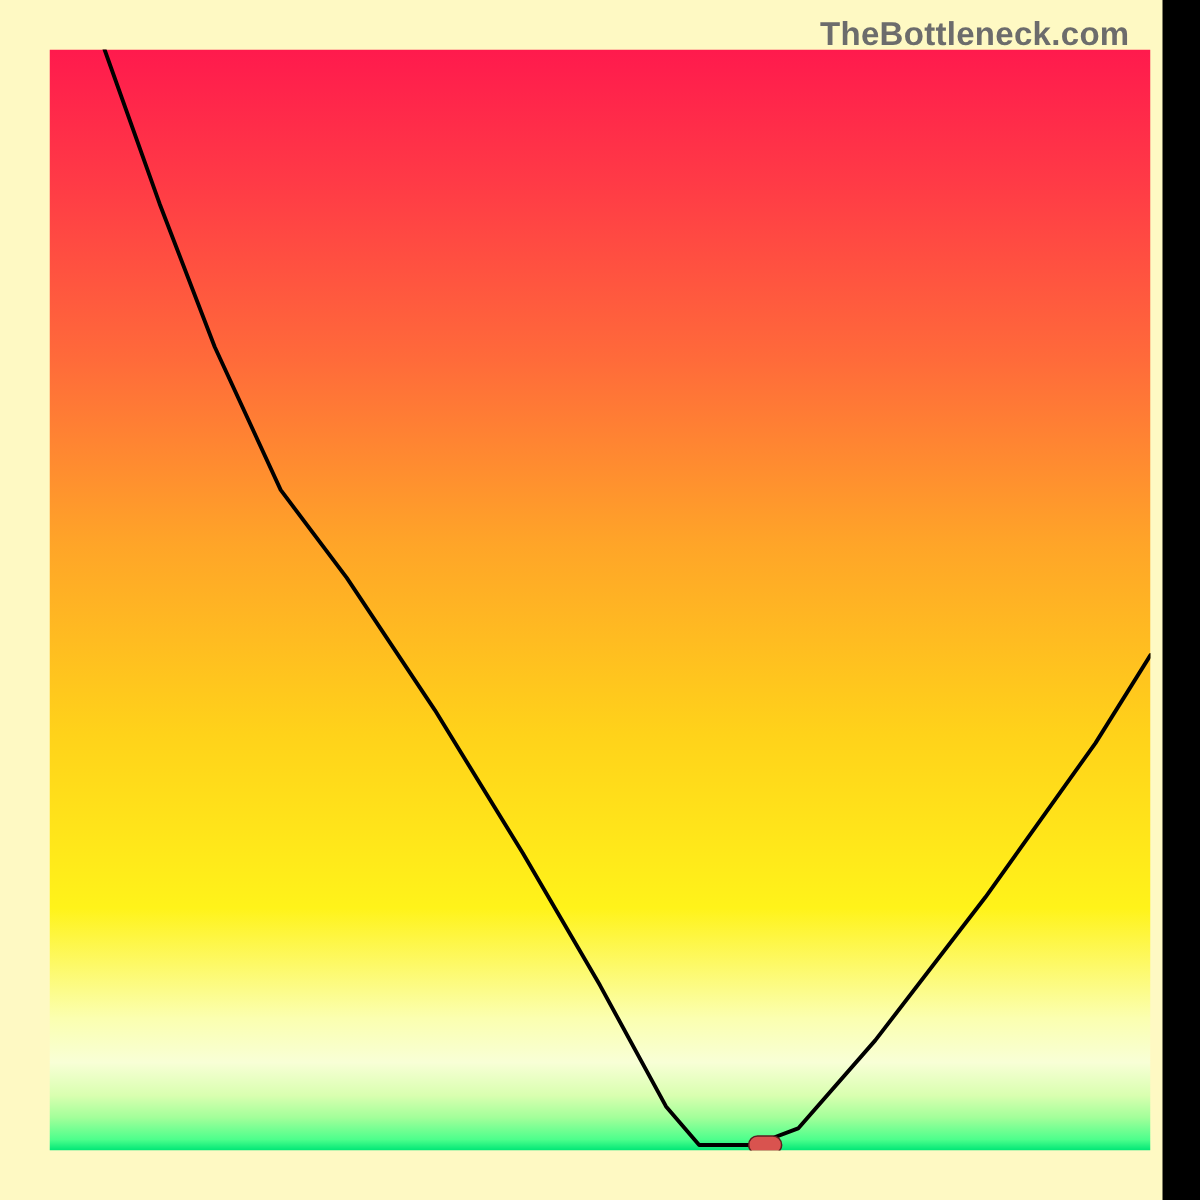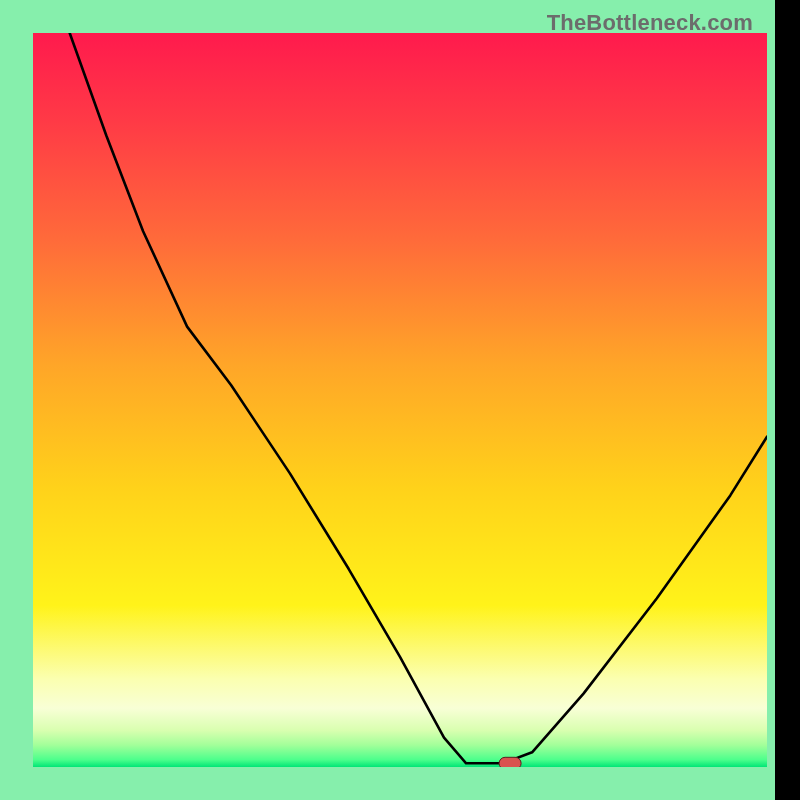--- a/index.html
+++ b/index.html
@@ -7,21 +7,21 @@
     padding: 0;
     width: 800px;
     height: 800px;
     background: #000;
     overflow: hidden;
   }
   .frame {
     position: relative;
     width: 775px;
     height: 800px;
-    background: #86efac;
+    background: #fef9c3;
   }
   .plot-area {
     position: absolute;
     left: 33px;
     top: 33px;
     width: 734px;
     height: 734px;
   }
   .grad {
     position: absolute;

